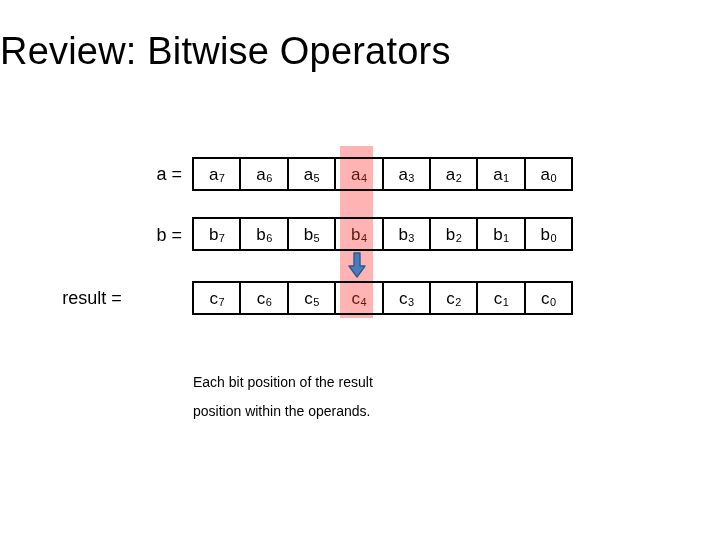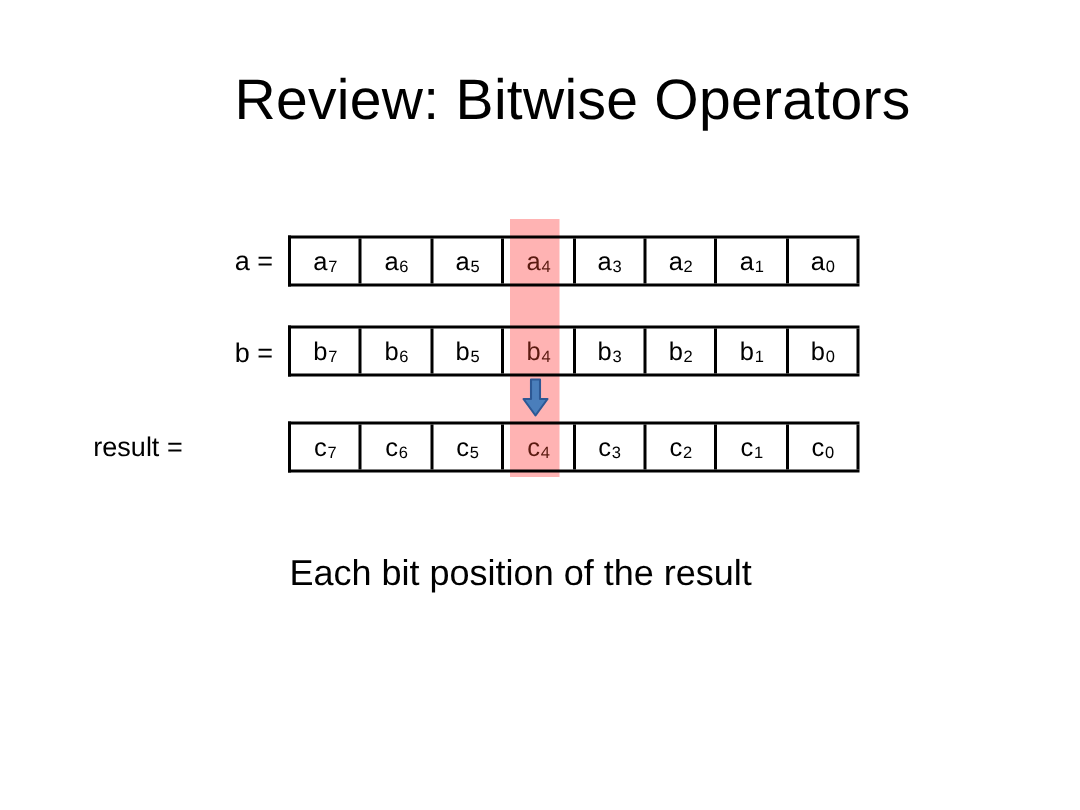--- a/index.html
+++ b/index.html
@@ -22,23 +22,23 @@
     left: 0;
     top: 0;
     width: 720px;
     height: 540px;
   }
 
   
   .slide-title {
     position: absolute;
     left: 0;
-    top: 44px;
+    top: 28px;
     width: 607px;
-    text-align: right;
+    text-align: left;
     font-size: 38px;
     font-weight: 400;
     line-height: 46px;
     letter-spacing: 0.2px;
     color: #000000;
     white-space: nowrap;
   }
 
   
   .diagram {
@@ -128,21 +128,21 @@
     height: 26px;
     z-index: 4;
   }
 
   
   .caption {
     position: absolute;
     left: 193px;
     top: 368px;
     width: 400px;
-    font-size: 24px;
+    font-size: 14px;
     line-height: 29px;
     color: #000000;
     text-align: left;
   }
   .caption u { text-decoration: underline; }
 </style>
 </head>
 <body>
 
 <div id="slide">
@@ -263,15 +263,16 @@
       <div class="bit-cell">
           <span class="base">c</span>
           <span class="sub">0</span>
         </div>
     </div>
 
   </div>
 
   <div class="caption">
     <div>Each bit position of the result</div>
+    <div>position within the operands.</div>
   </div>
 
 </div>
 
 </body></html>

